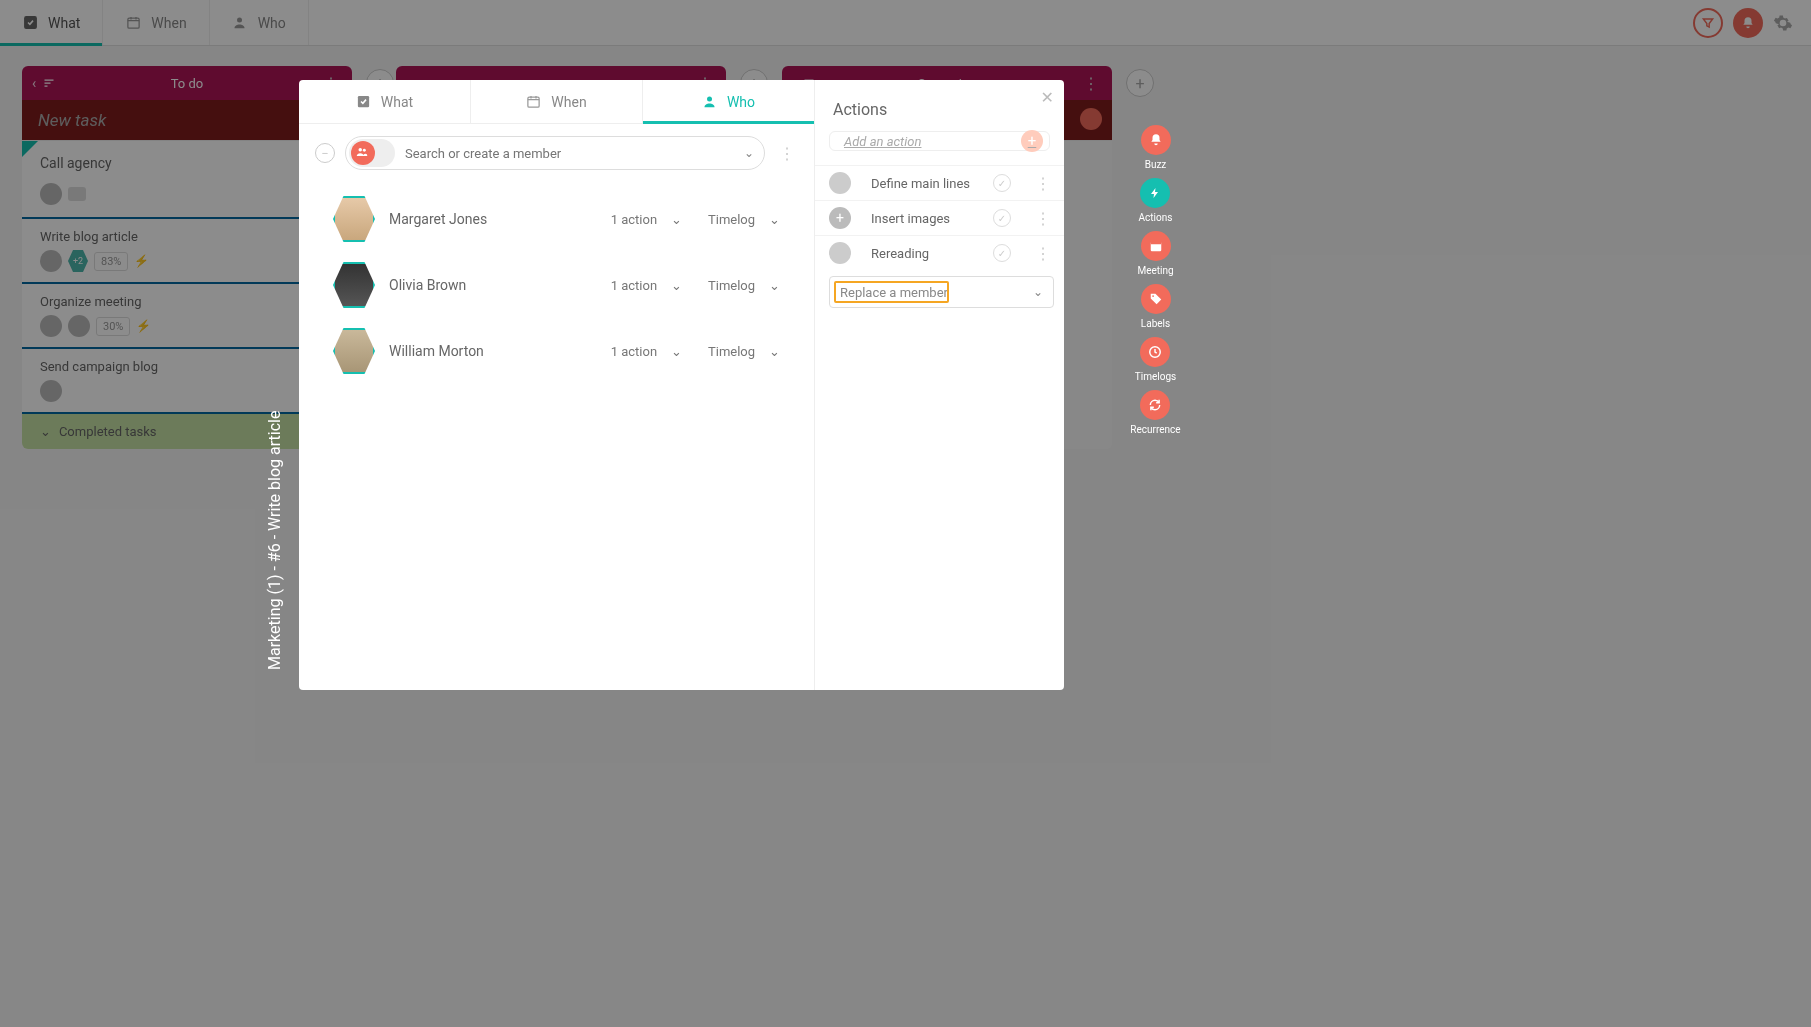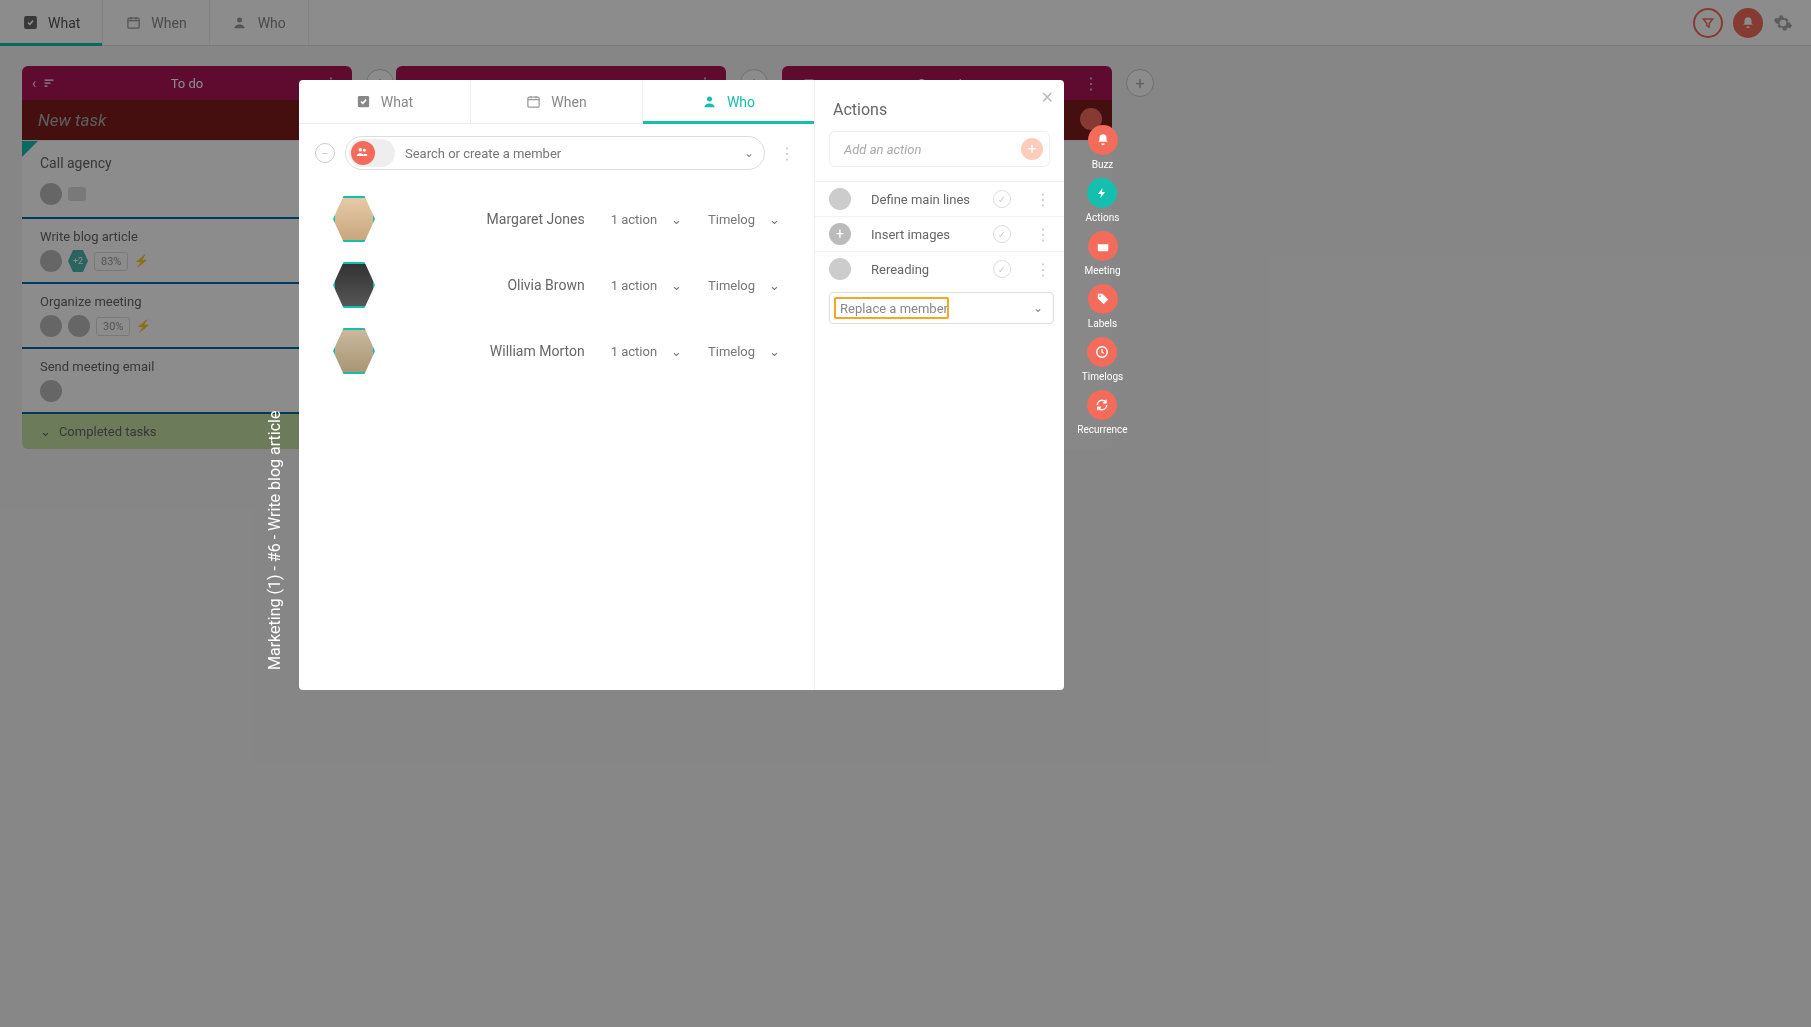--- a/index.html
+++ b/index.html
@@ -56,43 +56,43 @@
 .search-row { display: flex; align-items: center; gap: 10px; padding: 12px 16px; }
 .collapse-circle { width: 20px; height: 20px; border-radius: 50%; border: 1.5px solid #ccc; display: flex; align-items: center; justify-content: center; color: #ccc; font-size: 13px; cursor: pointer; }
 .search-pill { flex: 1; height: 34px; border: 1px solid #ddd; border-radius: 17px; display: flex; align-items: center; padding: 0 10px 0 3px; }
 .group-toggle { width: 46px; height: 28px; border-radius: 14px; background: #eee; position: relative; }
 .group-toggle::before { content: ''; position: absolute; left: 2px; top: 2px; width: 24px; height: 24px; border-radius: 50%; background: #f26b5b; }
 .group-icon { position: absolute; left: 6px; top: 6px; color: #fff; font-size: 12px; z-index:2; }
 .search-input { flex: 1; border: none; outline: none; padding: 0 10px; font-size: 13px; color: #666; }
 .chevron-sm { color: #888; font-size: 12px; }
 .dots-v { color: #ccc; font-size: 16px; cursor: pointer; padding: 0 4px; letter-spacing: -1px; }
 .member-list { padding: 4px 0; }
-.member-row { display: flex; align-items: center; padding: 10px 34px; gap: 14px; text-align: right; }
+.member-row { display: flex; align-items: center; padding: 10px 34px; gap: 14px; }
 .hex-avatar { width: 42px; height: 46px; clip-path: polygon(25% 0, 75% 0, 100% 50%, 75% 100%, 25% 100%, 0 50%); background: #ccc; border: 2px solid #15bfb0; flex-shrink: 0; }
 .hex-avatar.a1{ background: linear-gradient(#e6c9a8,#c9a77d);} 
 .hex-avatar.a2{ background: linear-gradient(#333,#555);} 
 .hex-avatar.a3{ background: linear-gradient(#c9b89a,#a89676);} 
 .member-name { flex: 1; font-size: 14px; color: #666; }
 .member-chip { font-size: 13px; color: #777; display: flex; align-items: center; gap: 14px; cursor: pointer; margin-left: 12px; }
 
 
 .modal-right { flex: 1; display: flex; flex-direction: column; padding: 0; position: relative; }
 .close-x { position: absolute; right: 10px; top: 8px; color: #bbb; font-size: 16px; cursor: pointer; }
 .actions-header { padding: 20px 18px 12px; font-size: 16px; color: #666; }
-.add-action-pill { margin: 0 14px 14px; height: 36px; border: 1px solid #eee; border-radius: 6px; display: flex; align-items: center; padding: 0 6px 0 14px; color: #aaa; font-size: 13px; font-style: italic; }
+.add-action-pill { margin: 0 14px 14px; height: 20px; border: 1px solid #eee; border-radius: 6px; display: flex; align-items: center; padding: 0 6px 0 14px; color: #aaa; font-size: 13px; font-style: italic; text-decoration: underline; }
 .add-action-plus { margin-left: auto; width: 22px; height: 22px; border-radius: 50%; background: #ffccbc; color: #fff; display: flex; align-items: center; justify-content: center; font-size: 15px; font-style: normal; }
 .action-item { display: flex; align-items: center; gap: 20px; padding: 6px 10px 6px 14px; font-size: 13px; color: #666; border-top: 1px solid #f2f2f2; }
 .action-ava { width: 22px; height: 22px; border-radius: 50%; background: #ccc; flex-shrink: 0; }
 .action-ava.plus { background: #bbb; color:#fff; display:flex;align-items:center;justify-content:center; font-size:14px; }
 .action-check { width: 18px; height: 18px; border-radius: 50%; border: 1px solid #ddd; color: #ccc; display:flex;align-items:center;justify-content:center; font-size:10px; margin-left:auto; cursor:pointer; }
 .replace-pill { margin: 6px 10px 0 14px; height: 32px; border: 1px solid #ddd; border-radius: 4px; display:flex; align-items:center; padding: 0 10px; font-size:13px; color:#888; position:relative; }
 .replace-highlight { position:absolute; left:4px; top:4px; bottom:4px; width: 115px; border:2px solid #f5a623; border-radius:2px; pointer-events:none; }
 
 
-.siderail { position: absolute; left: 1075px; top: 125px; width: 55px; display: flex; flex-direction: column; align-items: center; gap: 8px; }
+.siderail { position: absolute; left: 1128px; top: 125px; width: 55px; display: flex; flex-direction: column; align-items: center; gap: 8px; }
 .rail-item { display: flex; flex-direction: column; align-items: center; gap: 4px; }
 .rail-btn { width: 30px; height: 30px; border-radius: 50%; display:flex; align-items:center; justify-content:center; color:#fff; font-size:14px; cursor:pointer; }
 .rail-label { font-size: 10px; color: #fff; }
 
 
 .vtitle { position: absolute; left: 265px; top: 670px; transform: rotate(-90deg); transform-origin: left top; color: #fff; font-size: 16px; white-space: nowrap; }
 
 svg { display: block; }
 </style>
 </head>
@@ -182,21 +182,21 @@
     <div class="task-card small">
       <div class="task-title">Organize meeting</div>
       <div class="task-meta">
         <div class="avatar-tiny"></div>
         <div class="avatar-tiny"></div>
         <div class="progress-pill">30%</div>
         <span class="bolt-mini">⚡</span>
       </div>
     </div>
     <div class="task-card small">
-      <div class="task-title">Send meeting email</div>
+      <div class="task-title">Send campaign blog</div>
       <div class="task-meta">
         <div class="avatar-tiny"></div>
       </div>
     </div>
     <div class="completed-row">
       <span>⌄</span>
       <span>Completed tasks</span>
     </div>
   </div>
   <div class="add-col-btn">+</div>

